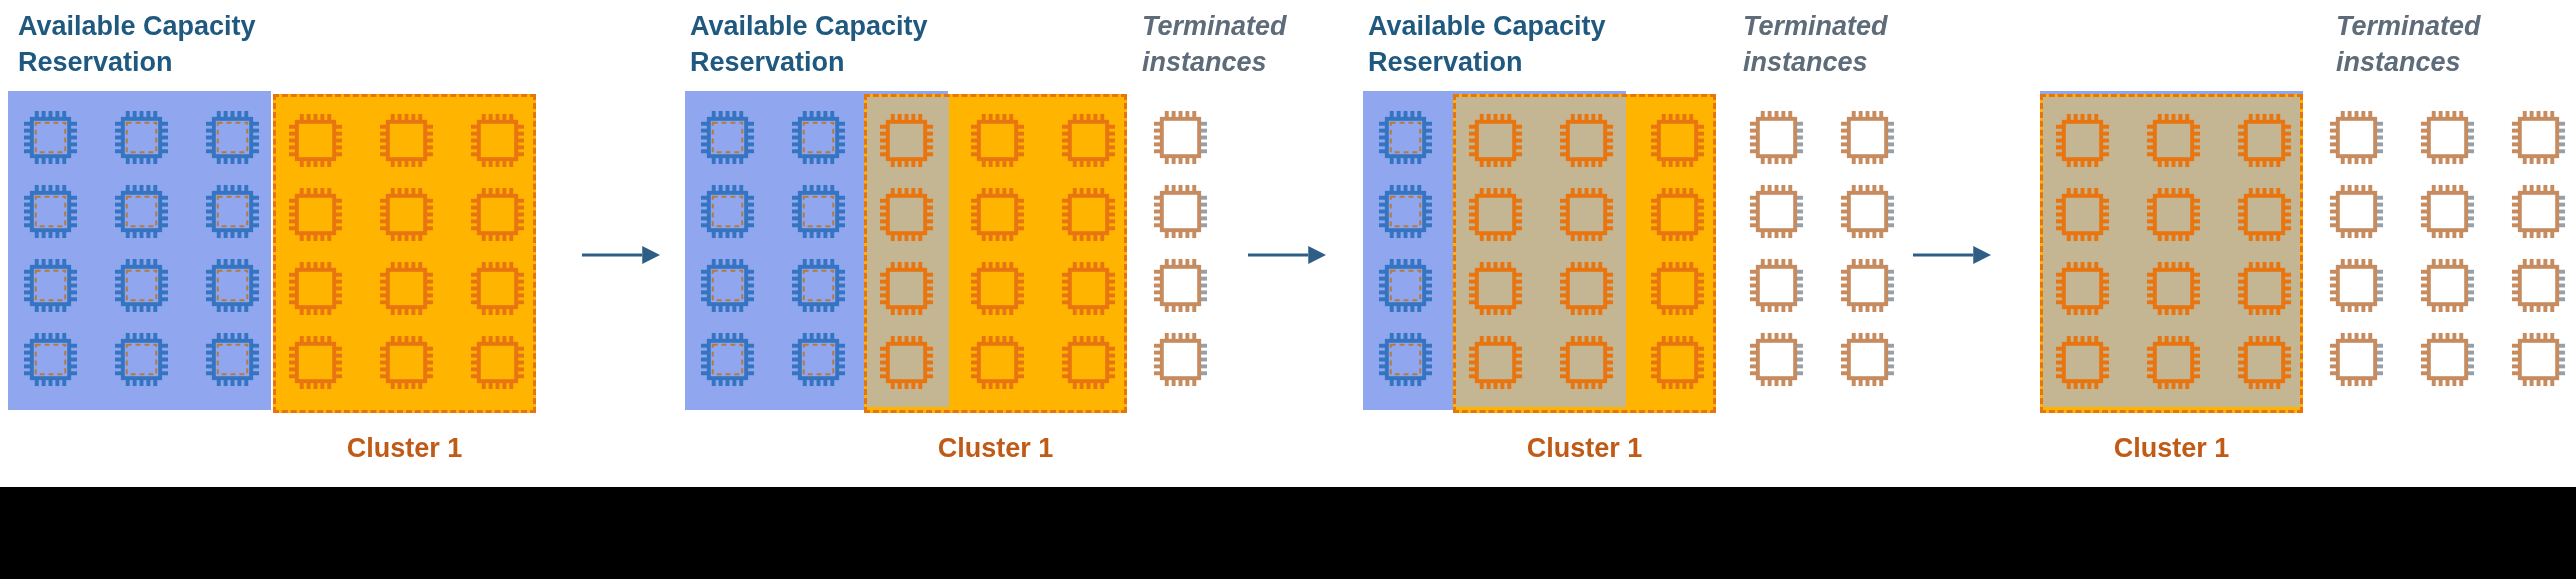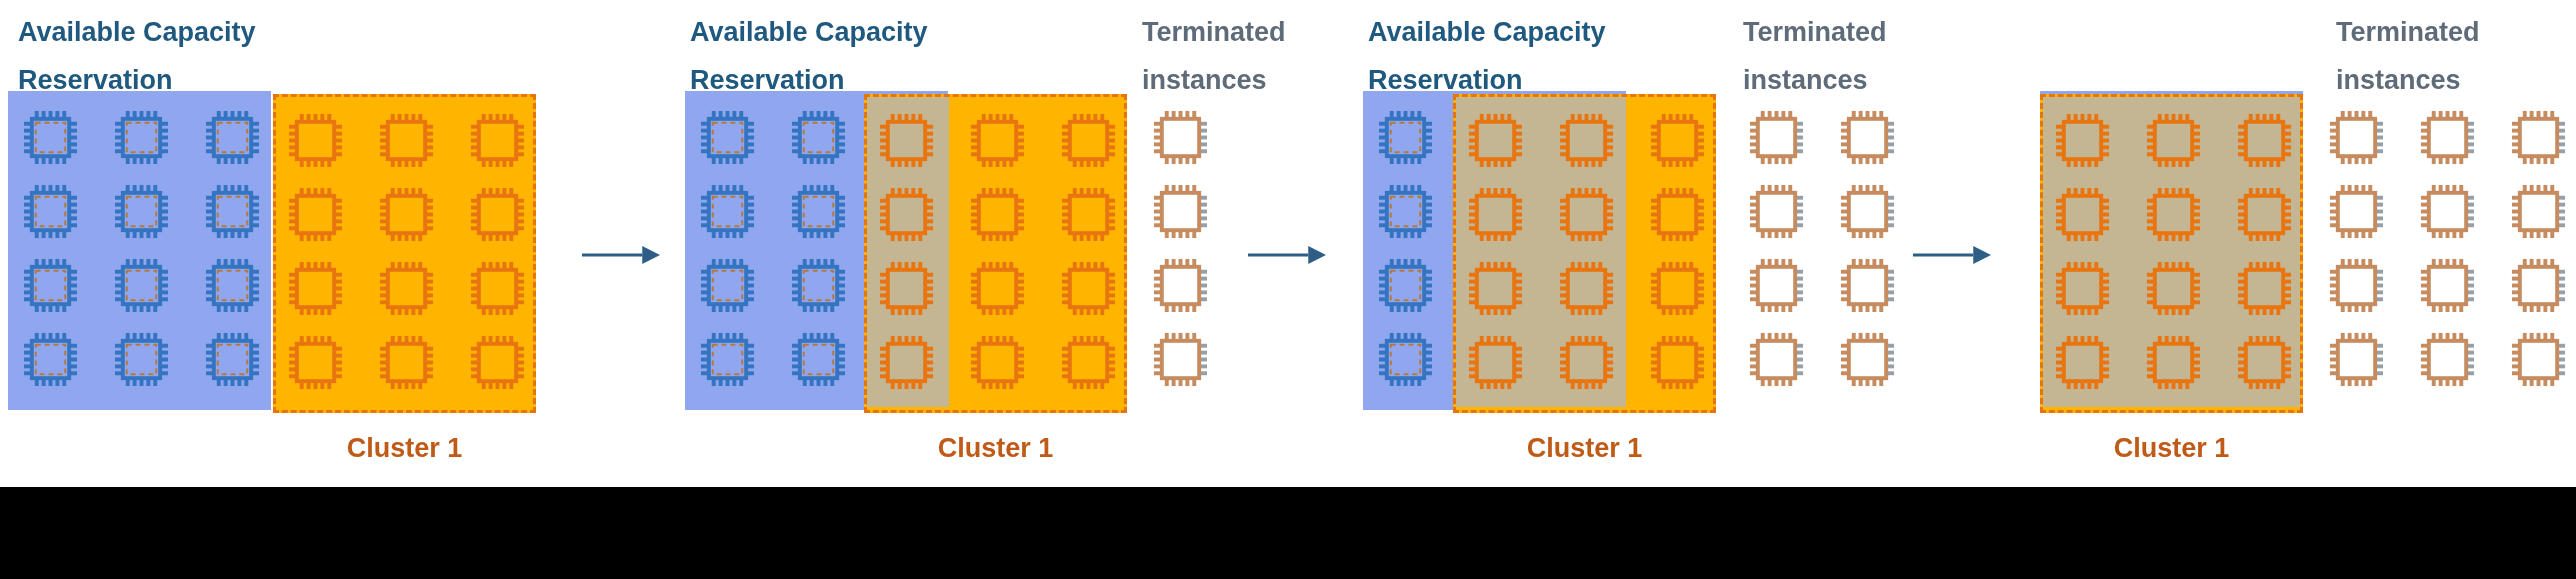--- a/index.html
+++ b/index.html
@@ -1,22 +1,22 @@
 <!DOCTYPE html>
 <html style="--reservation-title: #20597F; --terminated-title: #5E6B79; --cluster-label: #C05A17; --reservation-box-fill: #90A7F0; --cluster-box-fill: #FFB400; --cluster-box-border: #E8740F; --overlap-fill: #C4B593; --chip-blue: #3474C0; --chip-blue-accent: #B5793B; --chip-orange: #E8750F; --chip-terminated: #C68B5E; --chip-terminated-accent: #97A0A8; --arrow: #2E5D86; --footer-bar: #000000;"><head>
 <meta charset="utf-8">
 <style>
   html,body{margin:0;padding:0;background:#ffffff;}
   .canvas{
     position:relative;width:2576px;height:579px;background:#ffffff;
     font-family:"Liberation Sans",sans-serif;overflow:hidden;
   }
-  .title{position:absolute;top:8px;font-weight:bold;font-size:27px;line-height:48px;}
+  .title{position:absolute;top:8px;font-weight:bold;font-size:27px;line-height:36px;}
   .res-title{color:var(--reservation-title);width:282px;}
-  .term-title{color:var(--terminated-title);width:184px;}
+  .term-title{color:var(--terminated-title);width:184px;font-style:italic;}
   .res-box{
     position:absolute;top:91px;width:263px;height:319px;
     background:var(--reservation-box-fill);z-index:1;
   }
   .cluster-box{
     position:absolute;top:94px;width:263px;height:319px;box-sizing:border-box;
     background:var(--cluster-box-fill);
     border:3px dashed var(--cluster-box-border);z-index:2;
   }
   .overlap-strip{

